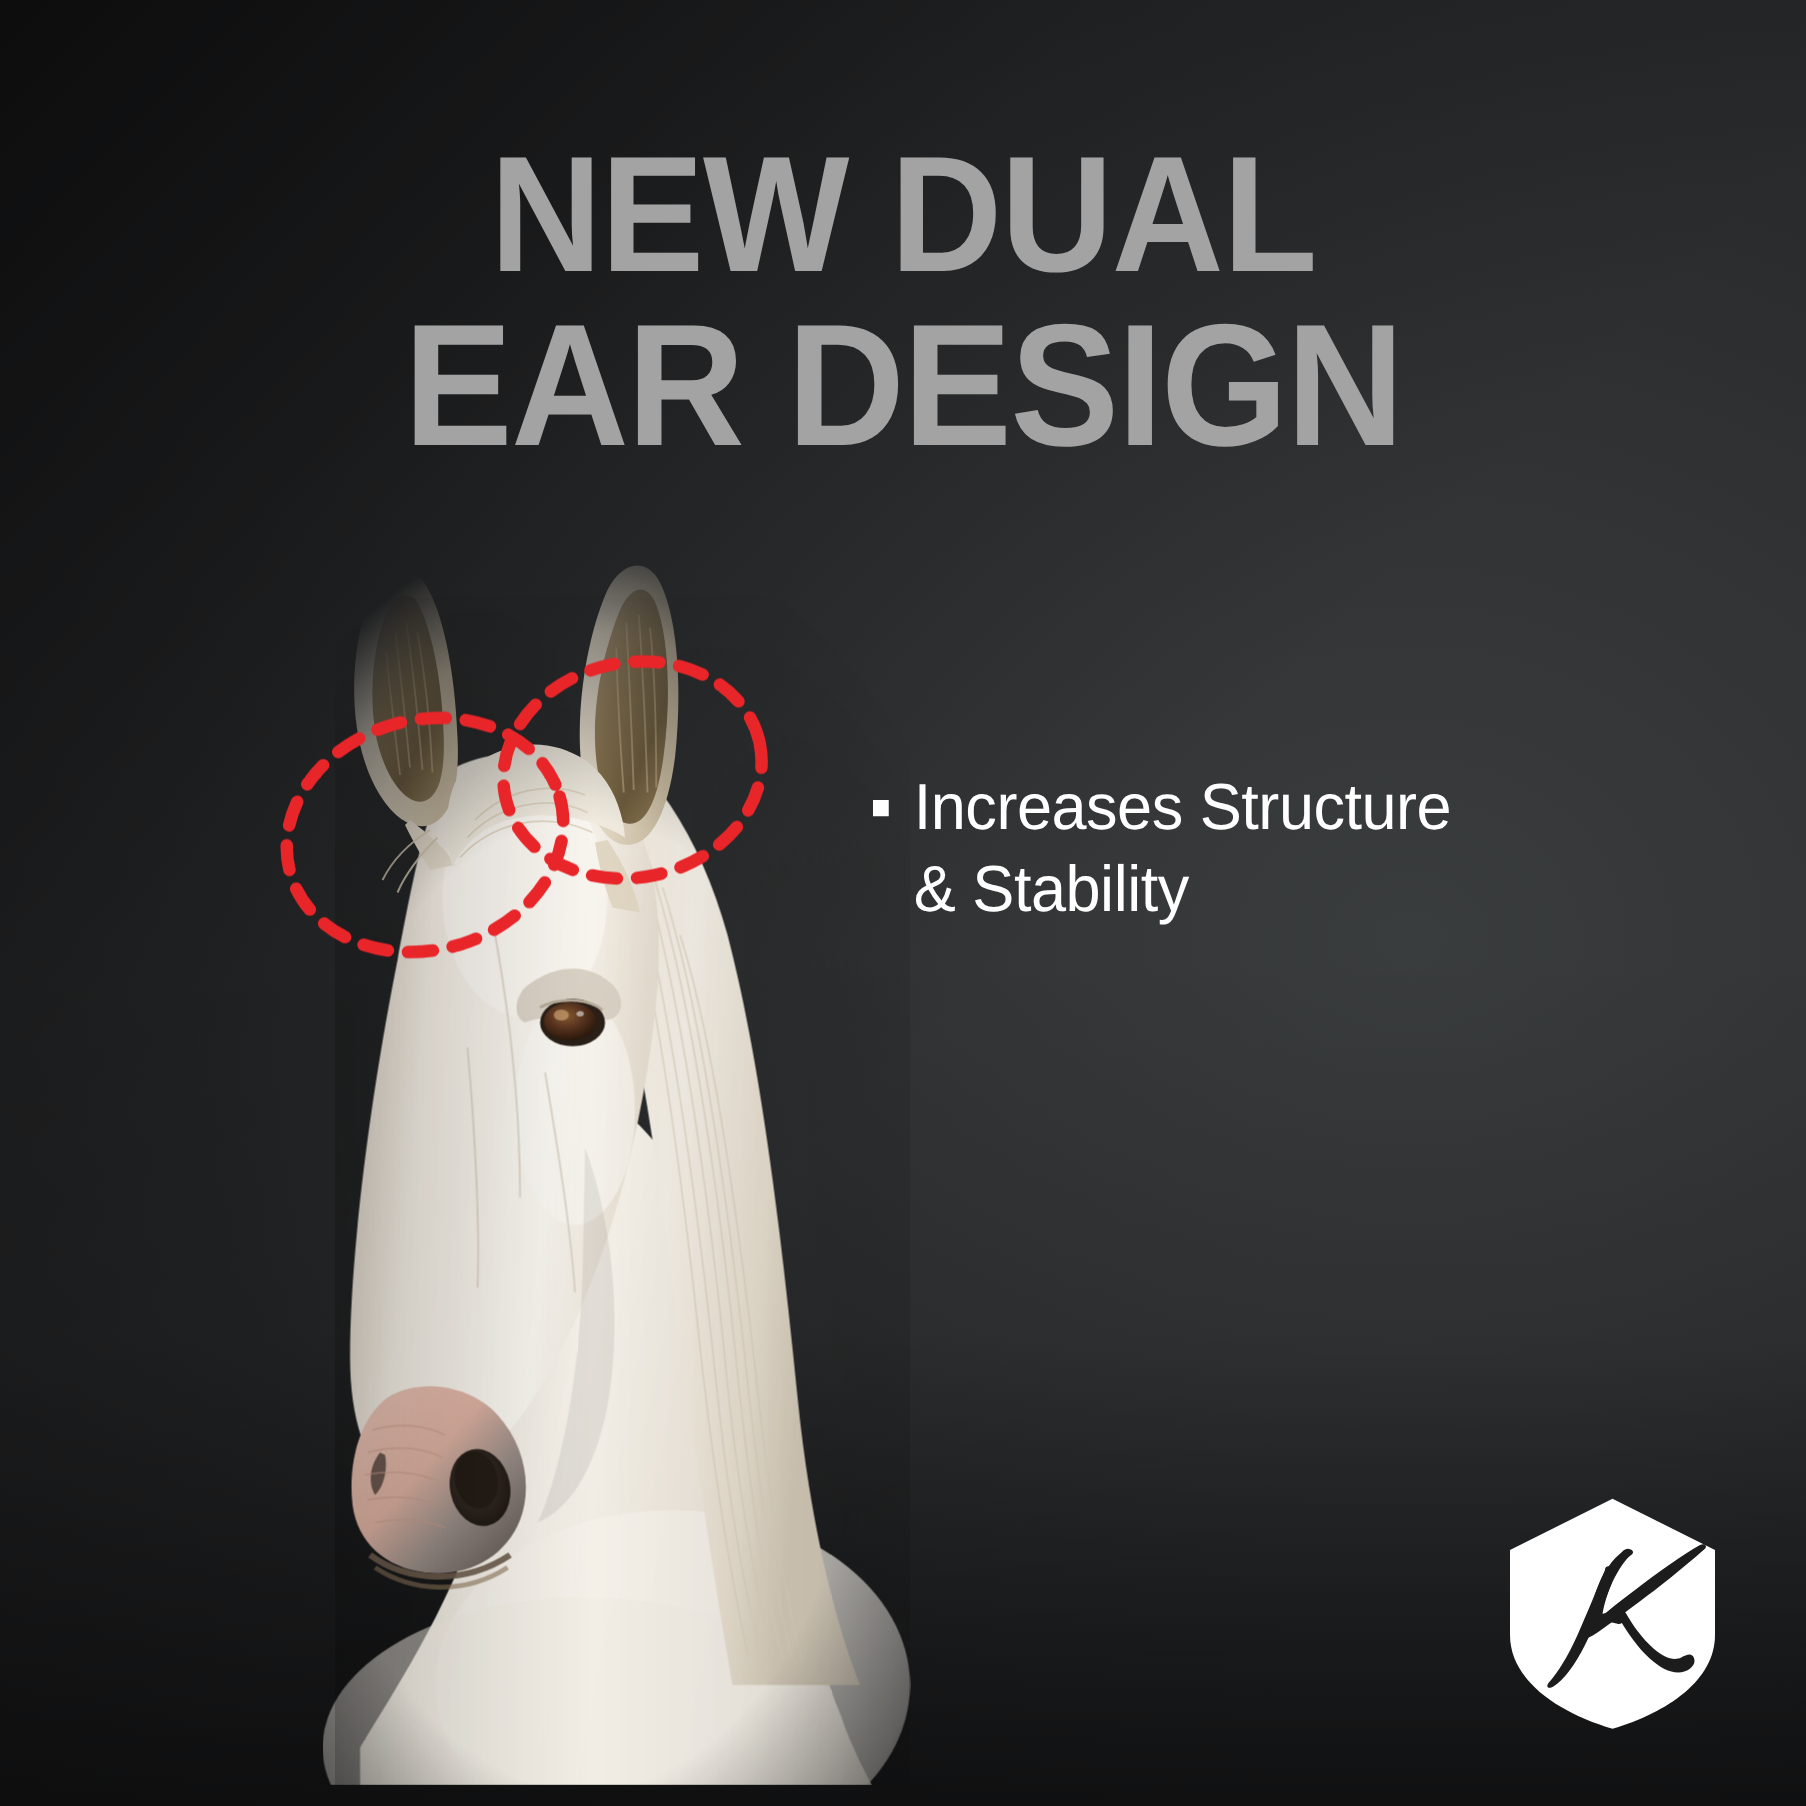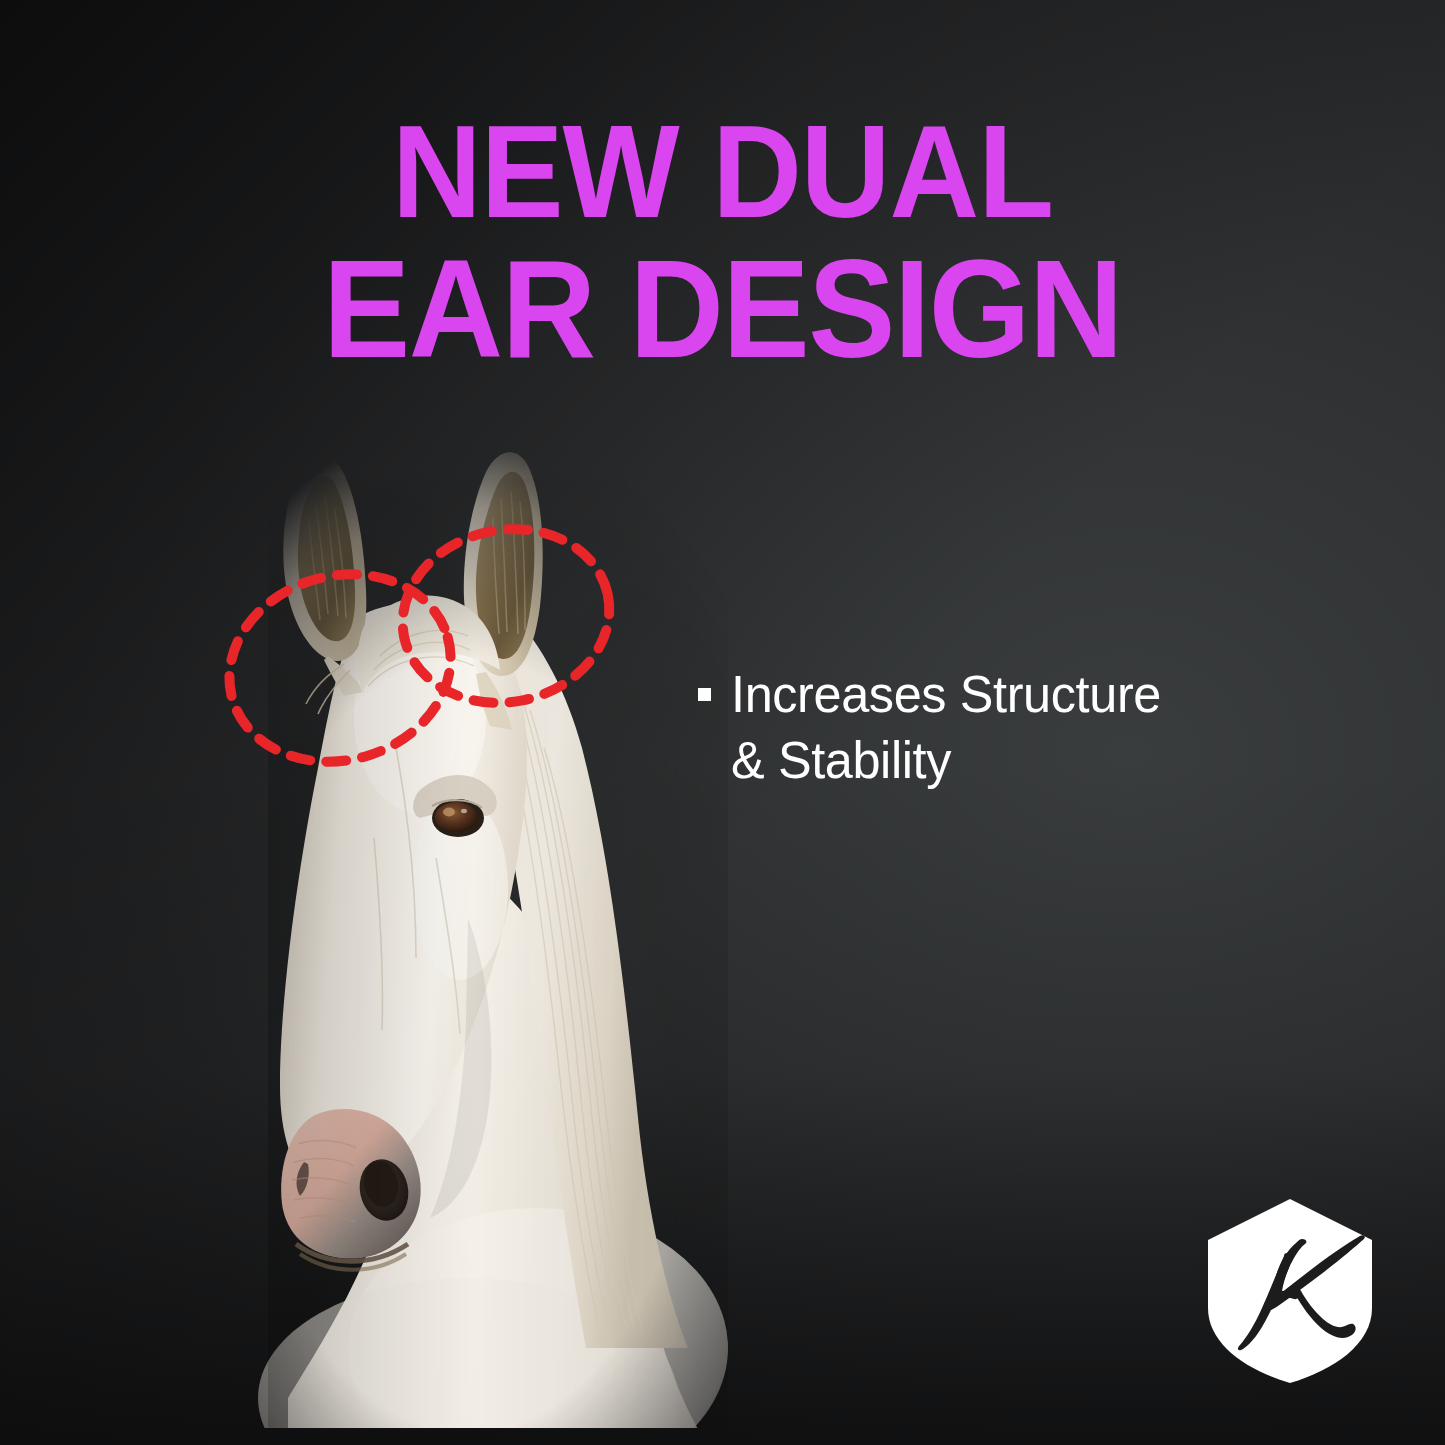--- a/index.html
+++ b/index.html
@@ -31,21 +31,21 @@
       linear-gradient(to top, rgba(8,8,9,0.75) 0%, rgba(8,8,9,0.10) 26%, rgba(0,0,0,0) 48%);
   }
 
   
   .headline {
     position: absolute;
     left: 0;
     right: 0;
     top: 108px;
     text-align: center;
-    color: #d946ef;
+    color: #a3a3a3;
     font-weight: 700;
     letter-spacing: -1px;
     line-height: 0.97;
     user-select: none;
   }
   .headline .hl-line {
     display: block;
     font-size: 132px;
     transform: scaleX(0.94);
     white-space: nowrap;
@@ -81,21 +81,20 @@
   .bullets {
     position: absolute;
     left: 698px;
     top: 614px;
     width: 660px;
   }
   .bullet-row {
     display: flex;
     align-items: flex-start;
     margin-bottom: 44px;
-    margin-top: 48px;
   }
   .bullet-mark {
     width: 13px;
     height: 13px;
     background: #ffffff;
     flex: 0 0 13px;
     margin-top: 26px;
     margin-right: 20px;
   }
   .bullet-text {

